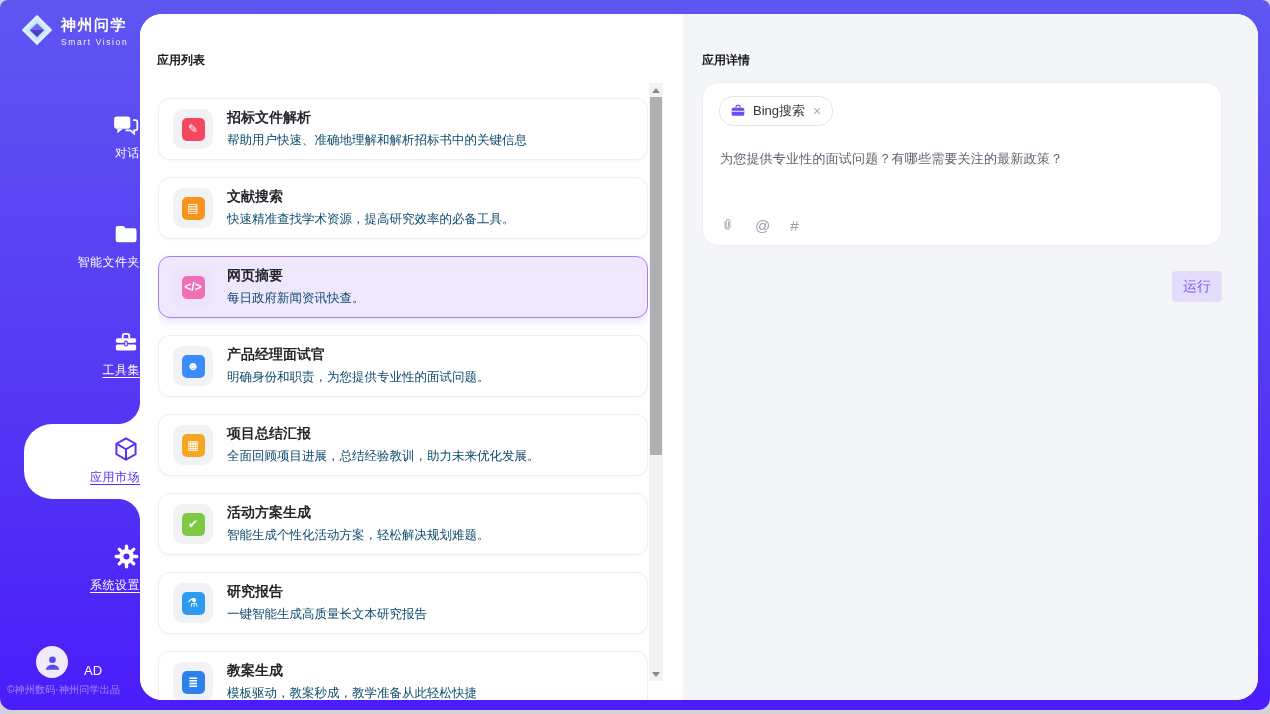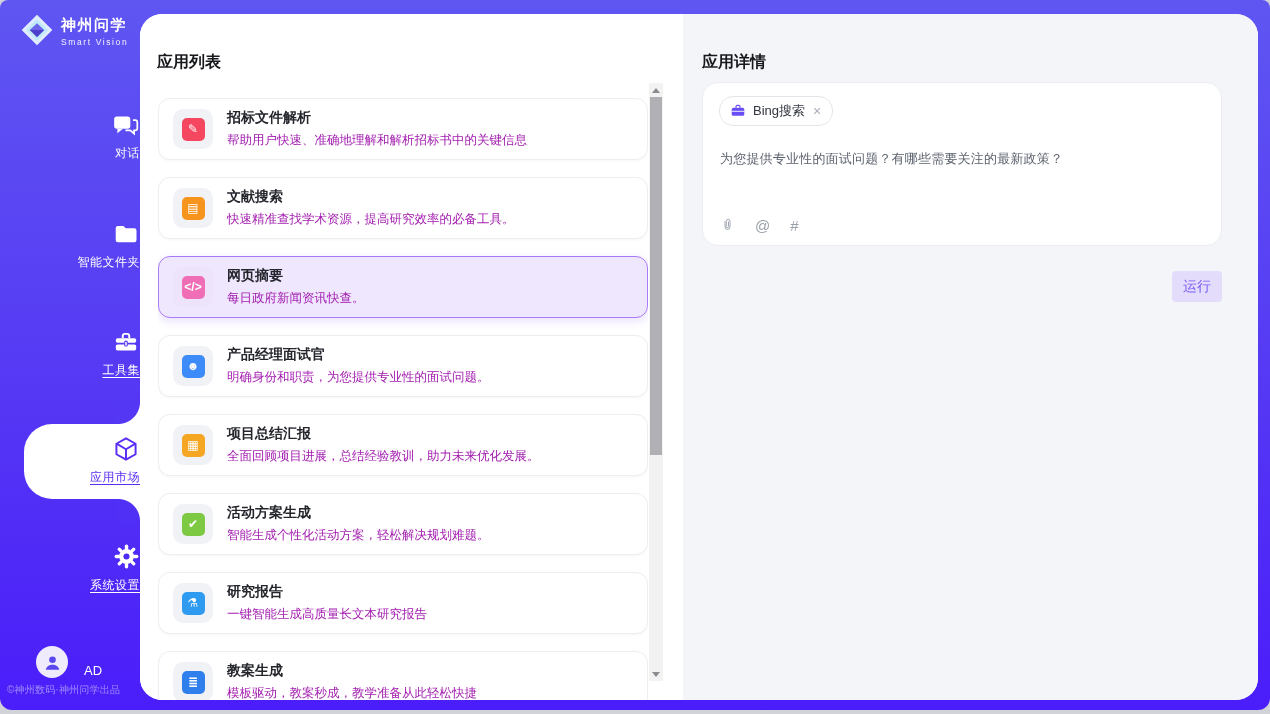--- a/index.html
+++ b/index.html
@@ -53,21 +53,21 @@
     position:absolute; left:7px; top:683px; width:133px;
     color:rgba(235,235,255,.5); font-size:10px; letter-spacing:.2px;
   }
   
   .content {
     position:absolute; left:140px; top:14px; right:12px; bottom:10px;
     background:#fff; border-radius:22px; overflow:hidden; display:flex;
   }
   .left-panel { width:543px; position:relative; background:#fff; }
   .right-panel { flex:1; position:relative; background:#F4F5F8; }
-  .panel-title { position:absolute; top:38px; font-size:16px; font-weight:700; color:#17181C; }
+  .panel-title { position:absolute; top:38px; font-size:12px; font-weight:700; color:#17181C; }
   .left-panel .panel-title { left:17px; }
   .right-panel .panel-title { left:19px; }
   
   .list { position:absolute; left:18px; top:84px; width:490px; bottom:0; overflow:hidden; }
   .card {
     height:62px; margin-bottom:17px; border-radius:12px;
     background:#fff; border:1px solid #EDEEF2;
     box-shadow:0 1px 3px rgba(20,20,40,.04);
     display:flex; align-items:center; padding:0 14px; cursor:pointer;
   }
@@ -81,21 +81,21 @@
   }
   .card.selected .tile { background:#EDE4FB; }
   .tile-glyph {
     width:23px; height:23px; border-radius:5px;
     display:flex; align-items:center; justify-content:center;
     color:#fff; font-size:12px; font-weight:700; line-height:1;
     overflow:hidden; white-space:nowrap;
   }
   .meta { margin-left:14px; min-width:0; }
   .app-title { font-size:14px; font-weight:700; color:#24262C; }
-  .app-desc { font-size:12.5px; color:#a21caf; margin-top:5px; }
+  .app-desc { font-size:12.5px; color:#0c4a6e; margin-top:5px; }
   
   .scrollbar {
     position:absolute; right:20px; top:69px; bottom:19px; width:14px;
     background:#F2F2F2; border-radius:1px;
   }
   .sb-btn { position:absolute; left:0; width:14px; height:14px; background:#F2F2F2; display:flex; align-items:center; justify-content:center; cursor:pointer; }
   .sb-up { top:0; } .sb-down { bottom:0; }
   .tri-up { width:0; height:0; border-left:4px solid transparent; border-right:4px solid transparent; border-bottom:5px solid #8A8A90; }
   .tri-down { width:0; height:0; border-left:4px solid transparent; border-right:4px solid transparent; border-top:5px solid #8A8A90; }
   .sb-thumb { position:absolute; left:1px; top:14px; width:12px; height:358px; background:#AFAFB4; cursor:grab; }

